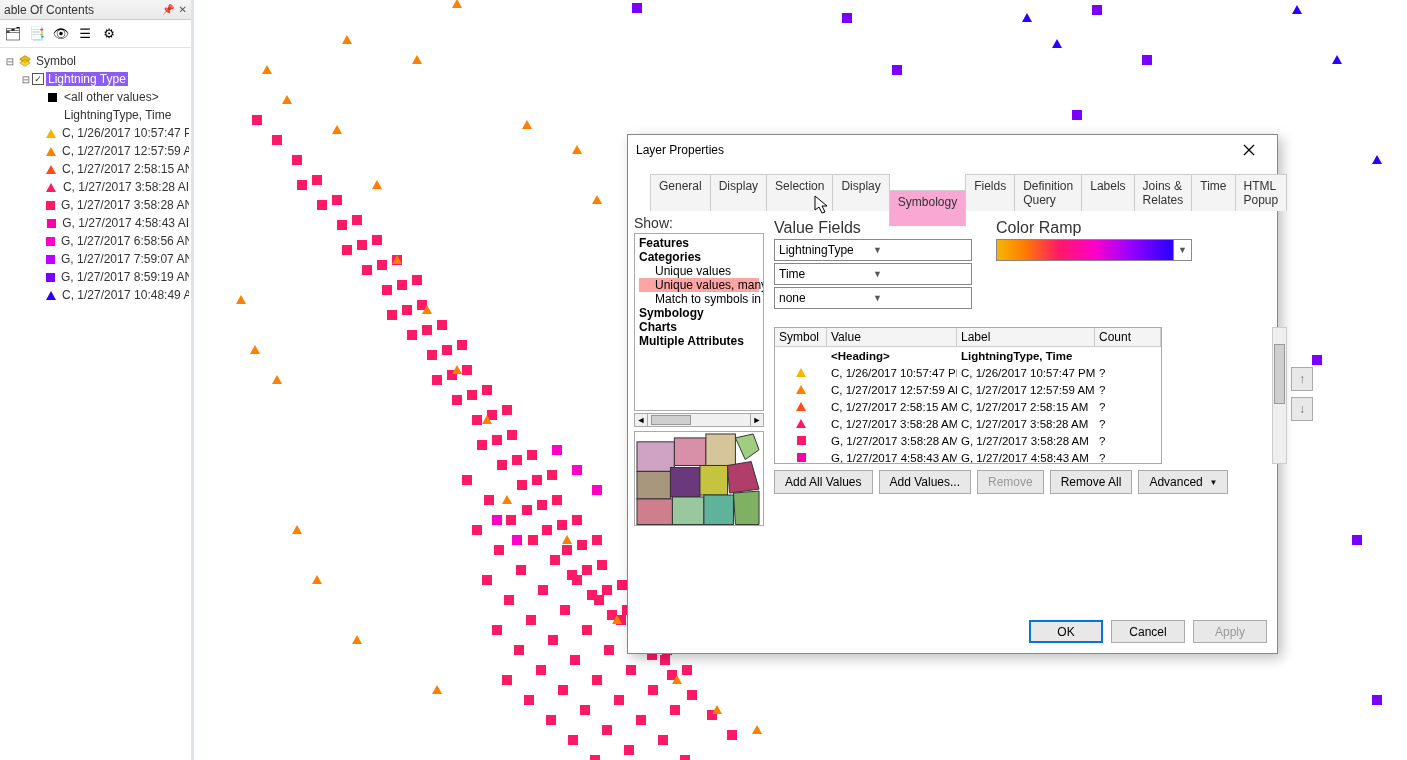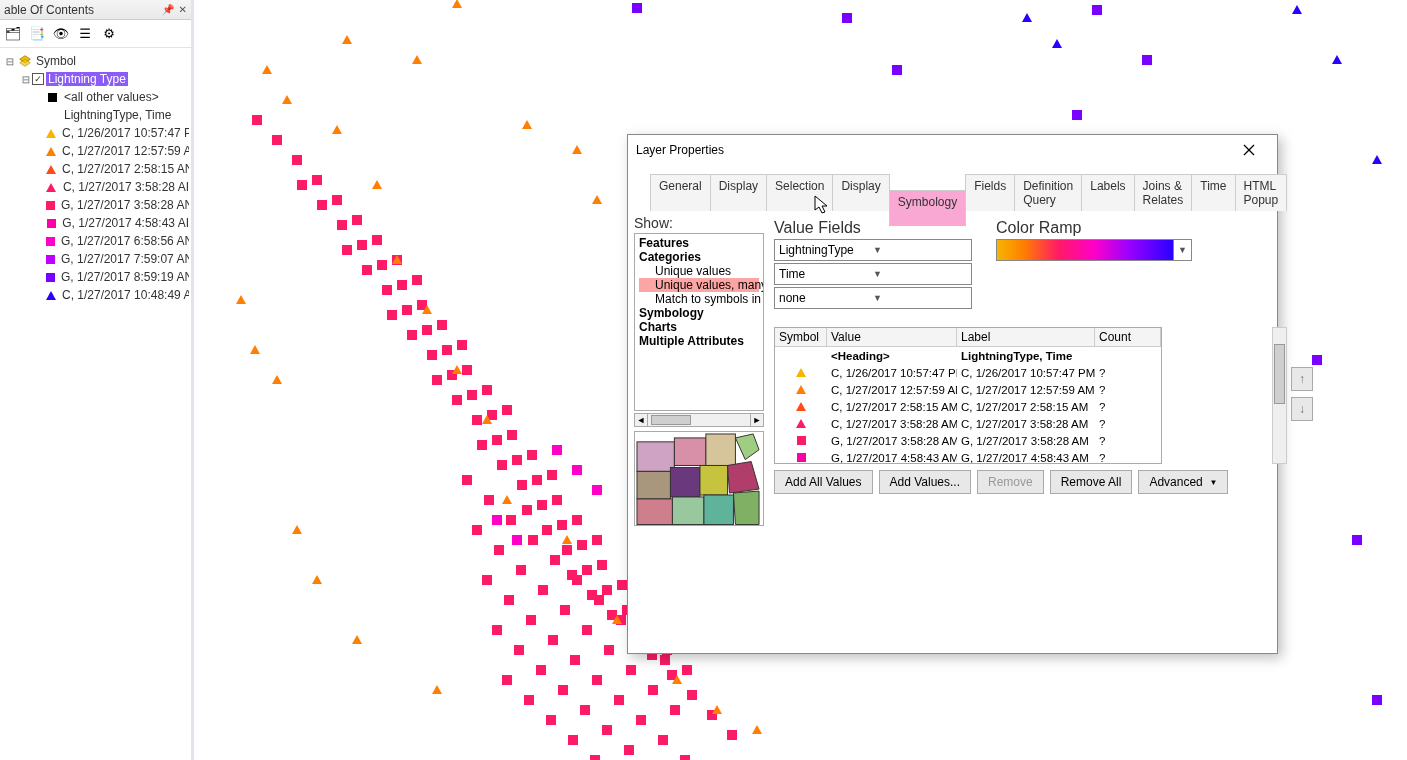--- a/index.html
+++ b/index.html
@@ -718,17 +718,22 @@
       <div class="btn-row">
         <button class="btn">Add All Values</button>
         <button class="btn">Add Values...</button>
         <button class="btn disabled">Remove</button>
         <button class="btn">Remove All</button>
         <button class="btn"><span>Advanced</span>&nbsp;&nbsp;<span style="font-size:8px;">▼</span></button>
       </div>
     </div>
   </div>
 
+  <div class="dialog-footer">
+    <button class="dlg-btn primary">OK</button>
+    <button class="dlg-btn">Cancel</button>
+    <button class="dlg-btn disabled">Apply</button>
+  </div>
 </div>
 
 <svg class="cursor-ptr" width="16" height="20">
   <path d="M1 1 L1 15 L5 12 L8 18 L11 17 L8 11 L13 11 Z" fill="#fff" stroke="#000"></path>
 </svg>
 
 </body></html>

